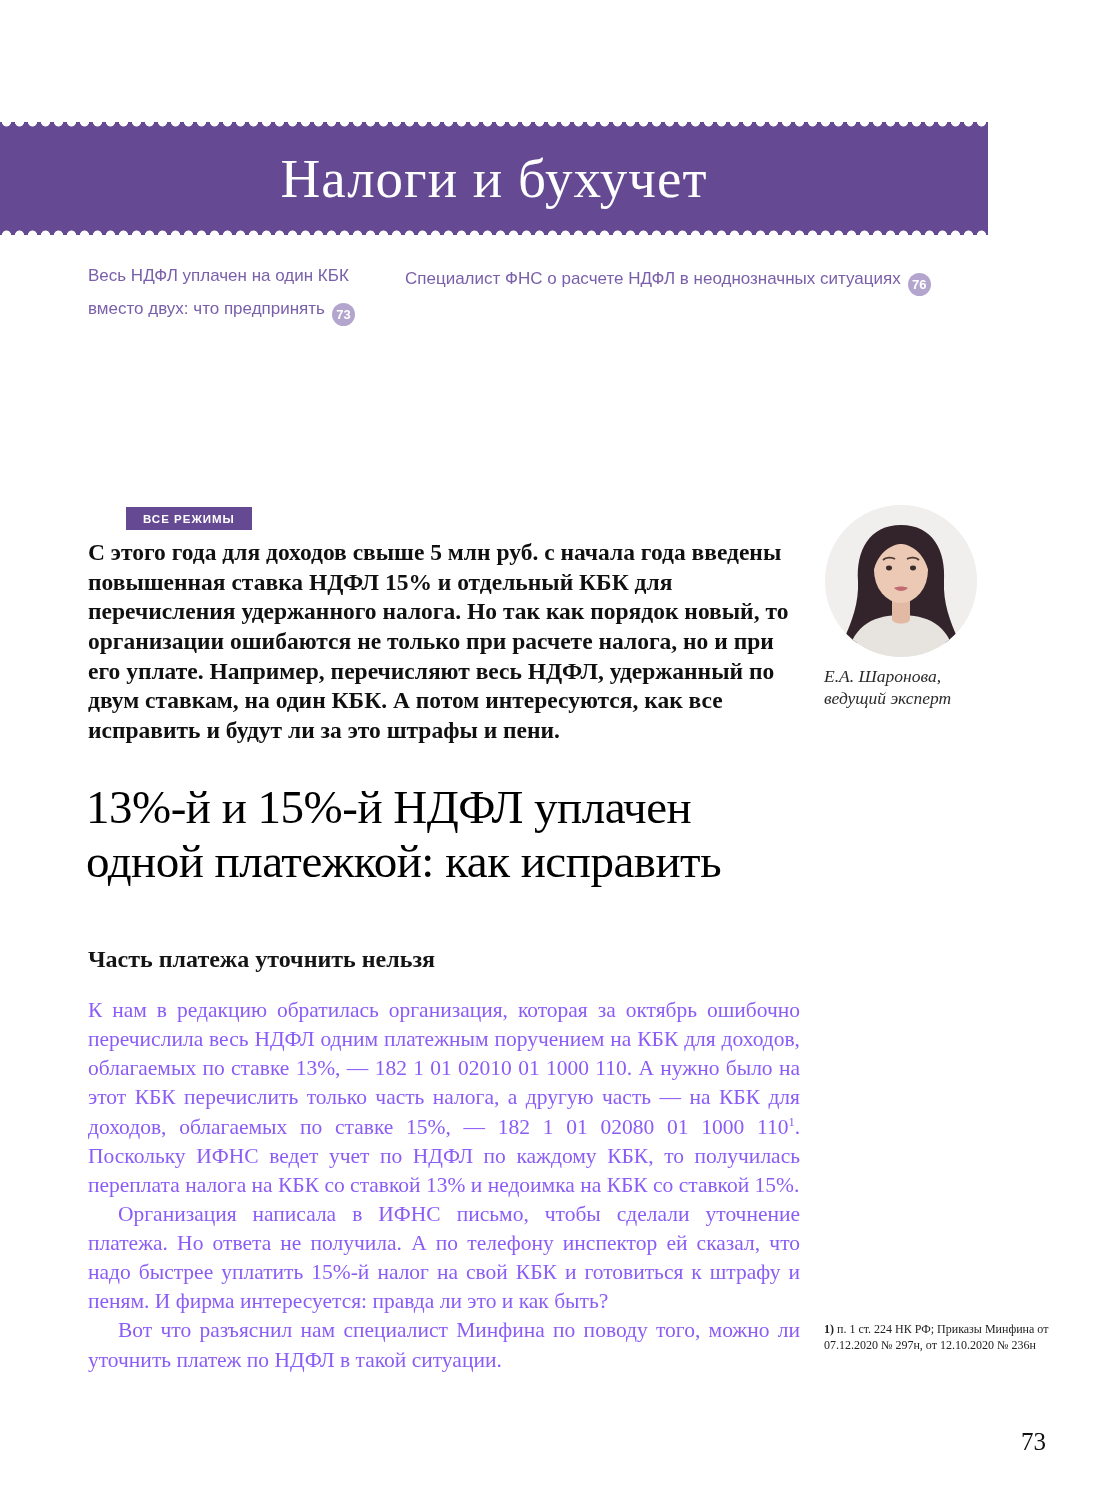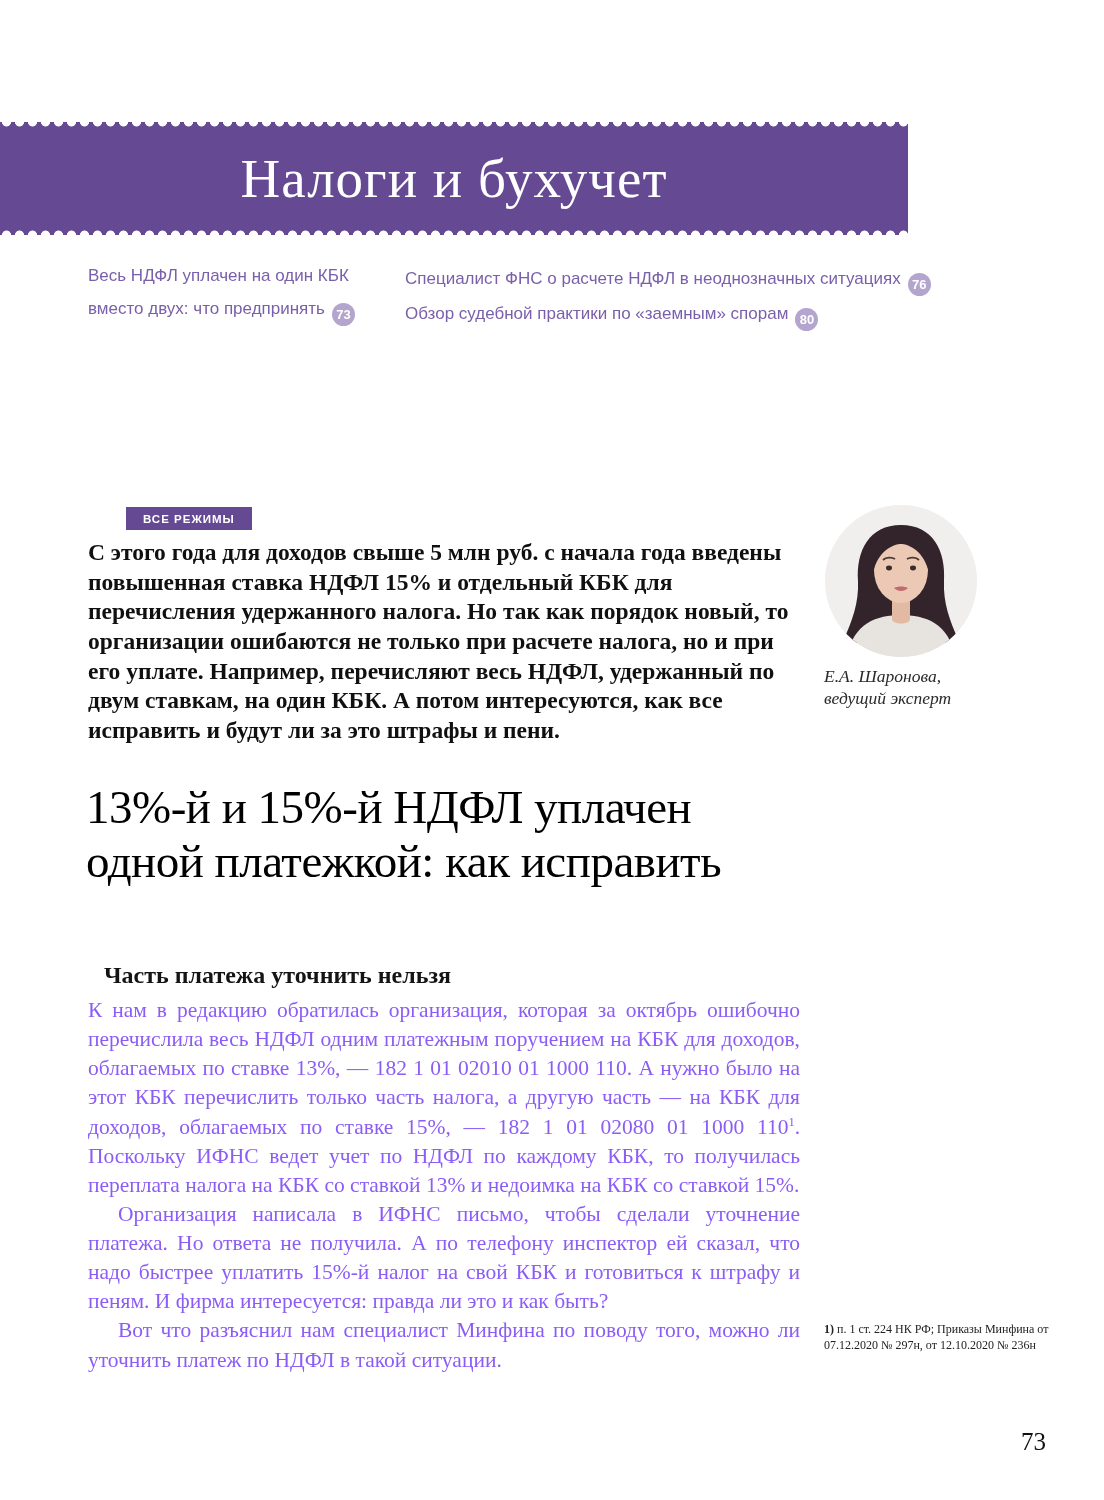--- a/index.html
+++ b/index.html
@@ -5,21 +5,21 @@
   html,body{margin:0;padding:0;background:#ffffff;}
   .page{
     position:relative;
     width:1104px;height:1500px;
     background:#ffffff;
     font-family:"Liberation Serif","DejaVu Serif",serif;
     overflow:hidden;
   }
   
   .band{
-    position:absolute;left:0;top:122px;width:908px;height:113px;
+    position:absolute;left:0;top:122px;width:988px;height:113px;
     background:#654a93;
   }
   .band::before{
     content:"";position:absolute;left:0;right:0;top:0;height:8px;
     background-image:radial-gradient(circle at 6.5px 0px,#ffffff 4.2px,rgba(255,255,255,0) 4.8px);
     background-size:13px 8px;background-repeat:repeat-x;
   }
   .band::after{
     content:"";position:absolute;left:0;right:0;bottom:0;height:8px;
     background-image:radial-gradient(circle at 6.5px 8px,#ffffff 4.2px,rgba(255,255,255,0) 4.8px);
@@ -71,21 +71,21 @@
   }
   .headline{
     position:absolute;left:86px;top:781px;width:980px;
     margin:0;font-size:47px;line-height:1.14;font-weight:400;
     letter-spacing:-0.5px;color:#000000;
   }
   .headline span{display:block;}
   
   .section-heading{
     position:absolute;left:88px;top:946px;
-    margin:16px;font-size:24px;font-weight:700;color:#141414;
+    margin:0;font-size:24px;font-weight:700;color:#141414;
   }
   .body-copy{
     position:absolute;left:88px;top:996px;width:712px;
     font-size:21.5px;line-height:1.355;color:#8b5cf6;
     text-align:justify;
   }
   .body-copy p{margin:0;}
   .body-copy p.indented{text-indent:30px;}
   .body-copy sup{font-size:0.58em;vertical-align:super;line-height:0;}
   .footnote{
@@ -106,23 +106,20 @@
   <div class="band">
     <h1 class="band-title">Налоги и бухучет</h1>
   </div>
 
   <div class="teaser teaser-left">
     <span>Весь НДФЛ уплачен на один КБК вместо двух: что предпринять</span><span class="page-badge">73</span>
   </div>
   <div class="teaser teaser-right">
     <div>
       <span>Специалист ФНС о расчете НДФЛ в неоднозначных ситуациях</span><span class="page-badge">76</span>
-    </div>
-    <div>
-      <span>Обзор судебной практики по «заемным» спорам</span><span class="page-badge">80</span>
     </div>
   </div>
 
   <div class="regime-badge">ВСЕ РЕЖИМЫ</div>
 
   <div class="lead">С этого года для доходов свыше 5 млн руб. с начала года введены повышенная ставка НДФЛ 15% и отдельный КБК для перечисления удержанного налога. Но так как порядок новый, то организации ошибаются не только при расчете налога, но и при его уплате. Например, перечисляют весь НДФЛ, удержанный по двум ставкам, на один КБК. А потом интересуются, как все исправить и будут ли за это штрафы и пени.</div>
 
   <div class="author">
     <div class="author-photo">
       <svg width="152" height="152" viewBox="0 0 152 152" xmlns="http://www.w3.org/2000/svg">

